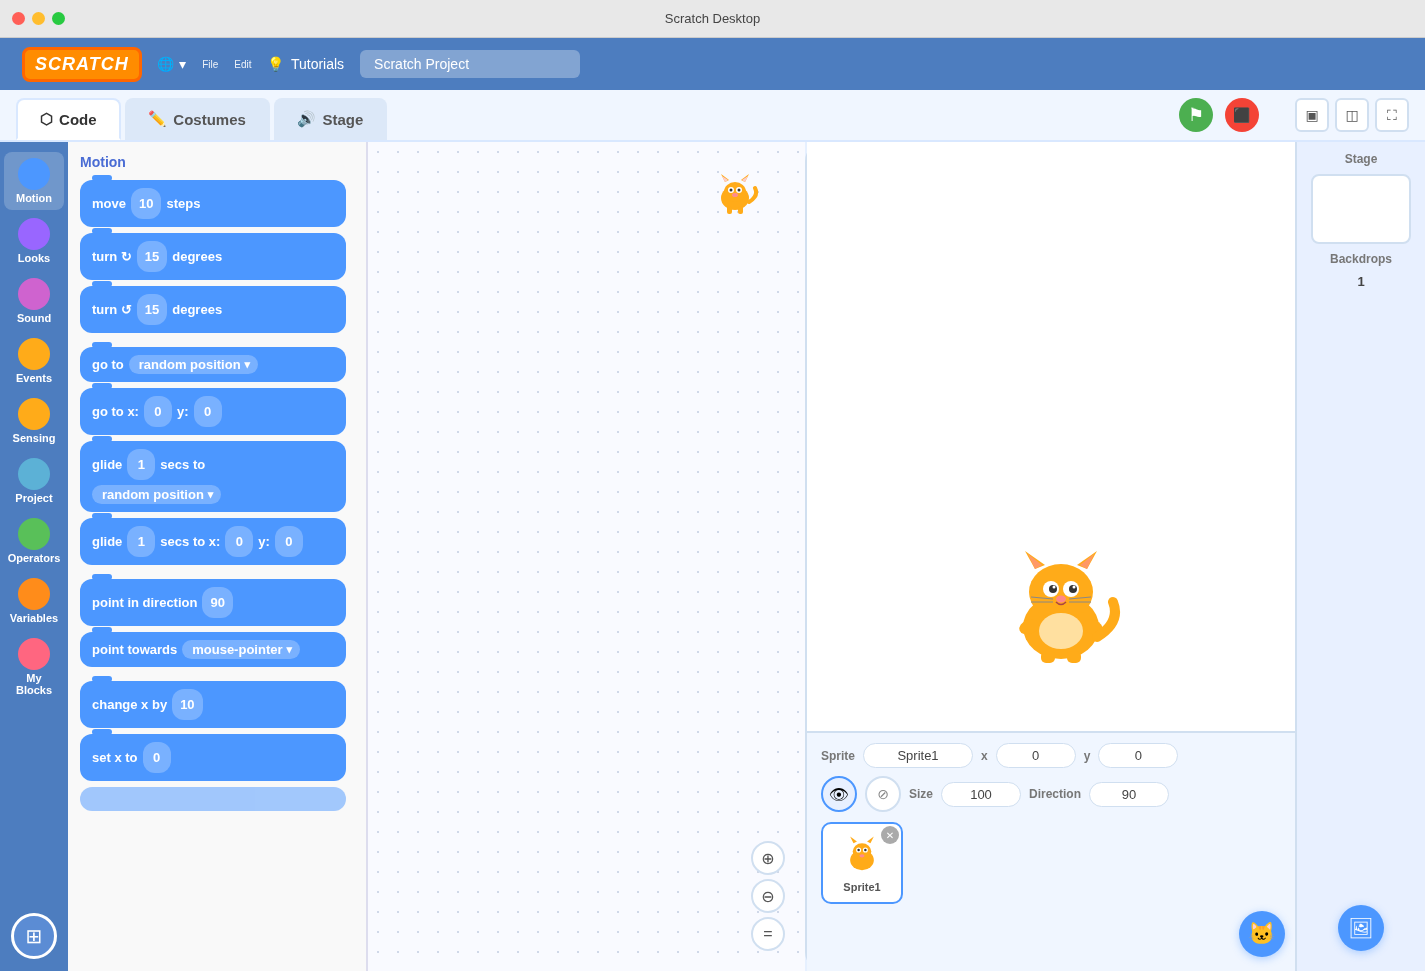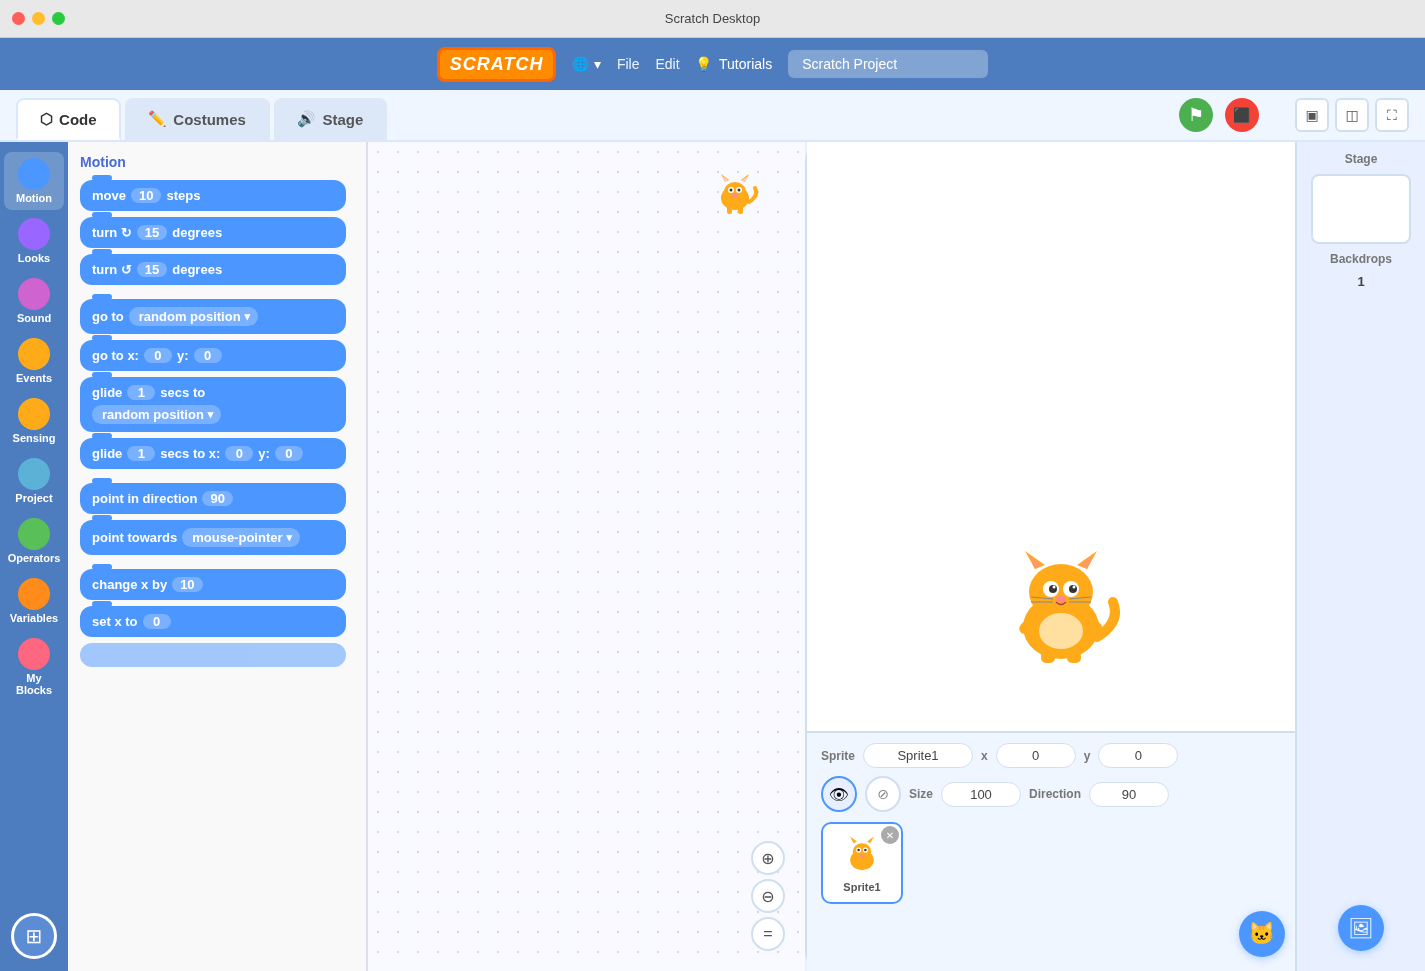--- a/index.html
+++ b/index.html
@@ -27,23 +27,22 @@
     .tb-min { background: #ffbd2e; }
     .tb-max { background: #28ca41; }
     .titlebar-title { font-size: 13px; color: #444; font-weight: 500; }
 
     
     .menubar {
       background: #4d7dbf;
       height: 52px;
       display: flex;
       align-items: center;
-      padding: 0 14px;
+      padding: 0 22px;
       gap: 16px;
-      justify-content: center;
     }
     .scratch-logo {
       background: #ff8c00;
       border-radius: 8px;
       padding: 4px 10px;
       font-size: 18px;
       font-weight: 900;
       color: white;
       font-style: italic;
       letter-spacing: 1px;
@@ -52,40 +51,40 @@
     .menubar-globe {
       display: flex;
       align-items: center;
       gap: 4px;
       color: white;
       font-size: 14px;
       cursor: pointer;
     }
     .menubar-item {
       color: white;
-      font-size: 14px;
+      font-size: 10px;
       cursor: pointer;
       opacity: 0.9;
     }
     .menubar-tutorials {
       display: flex;
       align-items: center;
       gap: 6px;
       color: white;
       font-size: 14px;
       cursor: pointer;
     }
     .menubar-project-input {
       background: rgba(255,255,255,0.3);
       border: none;
       border-radius: 6px;
       padding: 6px 14px;
       color: white;
       font-size: 14px;
-      width: 200px;
+      width: 220px;
       outline: none;
     }
     .menubar-project-input::placeholder { color: rgba(255,255,255,0.8); }
 
     
     .tabbar {
       background: #f0f6ff;
       height: 52px;
       display: flex;
       align-items: flex-end;
@@ -251,21 +250,21 @@
       width: 20px;
       height: 6px;
       background: inherit;
       border-radius: 3px;
     }
     .block-blue { background: #4c97ff; border-radius: 12px; }
 
     .block-input {
       background: rgba(255,255,255,0.25);
       border-radius: 12px;
-      padding: 0 8px;
+      padding: 8px 8px;
       font-size: 13px;
       color: white;
       font-weight: 700;
       min-width: 28px;
       text-align: center;
     }
     .block-dropdown {
       background: rgba(255,255,255,0.25);
       border-radius: 12px;
       padding: 2px 8px 2px 10px;

